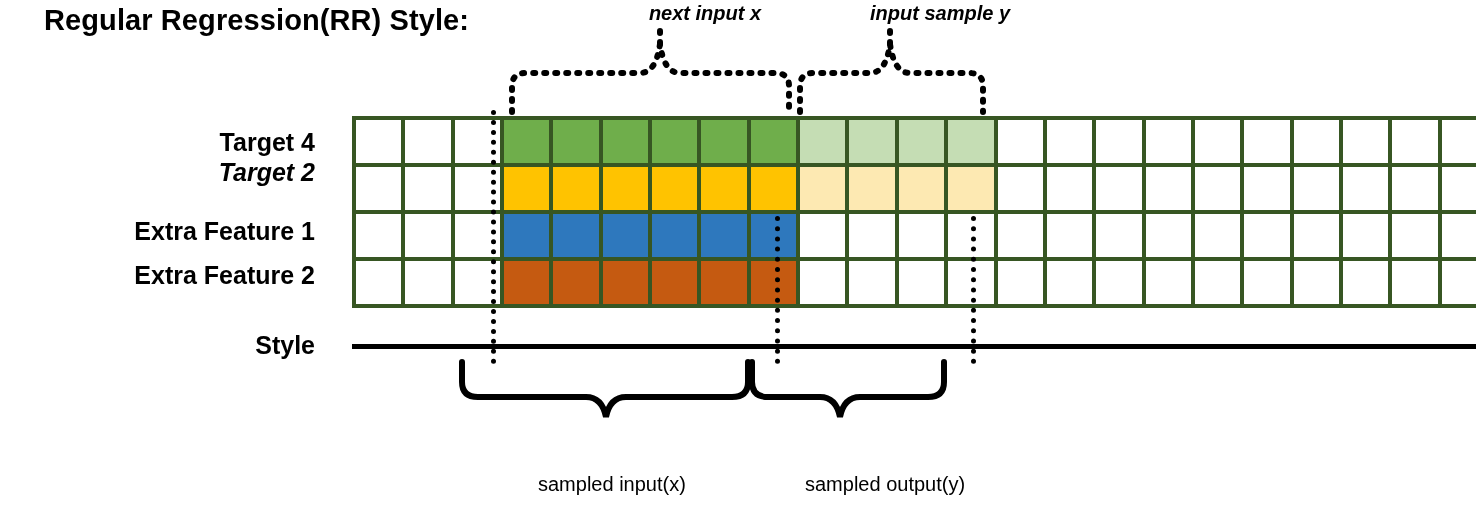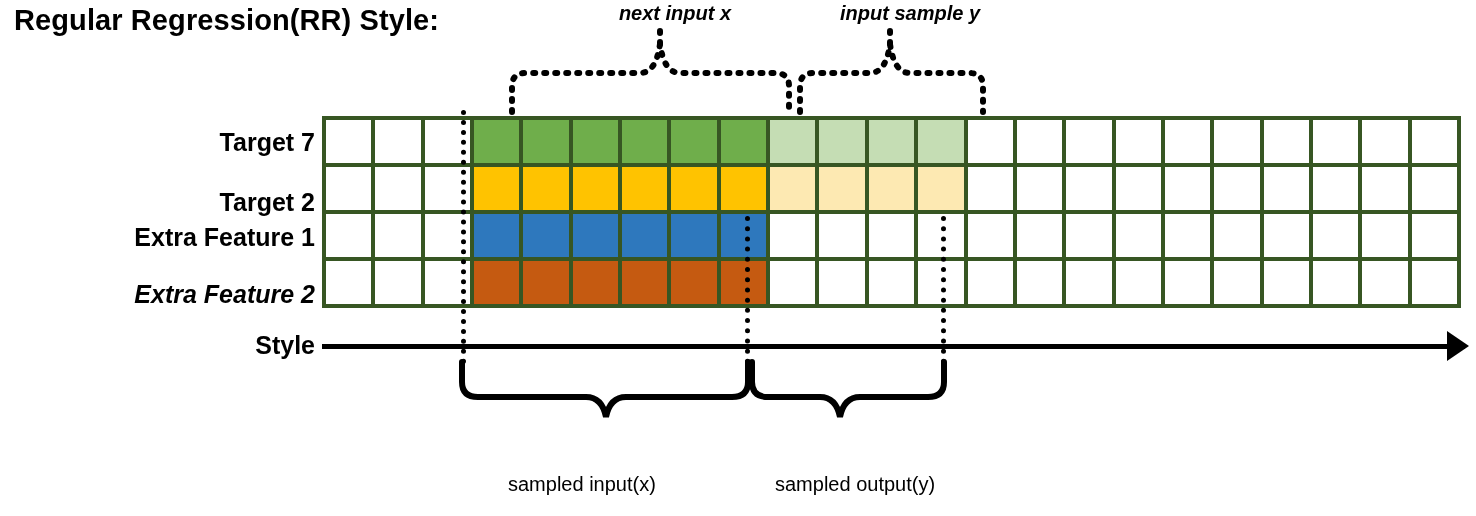--- a/index.html
+++ b/index.html
@@ -1,28 +1,28 @@
 <!DOCTYPE html>
 <html><head>
 <meta charset="utf-8">
 <style>
   html,body{margin:0;padding:0;background:#ffffff;}
   body{width:1476px;height:516px;position:relative;overflow:hidden;
        font-family:"Liberation Sans", sans-serif;color:#000;}
-  .abs{position:absolute;}
+  .abs{position:absolute;margin-left:30px;}
 
   #title{left:14px;top:4px;font-size:29px;font-weight:700;letter-spacing:.1px;white-space:nowrap;}
 
   .toplabel{font-size:20px;font-style:italic;font-weight:600;white-space:nowrap;text-align:center;}
   #lbl-next-x{left:560px;top:2px;width:230px;}
   #lbl-next-y{left:800px;top:2px;width:220px;}
 
   .rowlabel{font-size:25px;font-weight:700;text-align:right;white-space:nowrap;
             height:47px;line-height:47px;right:1161px;}
-  #rl0{top:119px;} #rl1{top:179px;} #rl2{top:214px;} #rl3{top:271px;font-style:italic;}
+  #rl0{top:119px;} #rl1{top:149px;font-style:italic;} #rl2{top:208px;} #rl3{top:252px;}
 
   #timelabel{font-size:25px;font-weight:700;right:1161px;top:327px;height:36px;line-height:36px;white-space:nowrap;}
 
   
   #grid{left:322px;top:116px;width:1139px;height:192px;
         background:#375623;display:grid;gap:4px;padding:4px;box-sizing:border-box;}
   .cell{background:#ffffff;}
 
   
   #timeaxis{left:322px;top:344px;width:1143px;height:5px;background:#000;}
@@ -39,21 +39,21 @@
   #bot-y{left:775px;top:422px;}
 </style>
 </head>
 <body>
 
 <div class="abs" id="title">Regular Regression(RR) Style:</div>
 
 <div class="abs toplabel" id="lbl-next-x">next input x</div>
 <div class="abs toplabel" id="lbl-next-y">input sample y</div>
 
-<div class="abs rowlabel" id="rl0">Target 7</div>
+<div class="abs rowlabel" id="rl0">Target 4</div>
 <div class="abs rowlabel" id="rl1">Target 2</div>
 <div class="abs rowlabel" id="rl2">Extra Feature 1</div>
 <div class="abs rowlabel" id="rl3">Extra Feature 2</div>
 <div class="abs" id="timelabel">Style</div>
 
 <div class="abs" id="grid" style="grid-template-columns: repeat(23, 1fr); grid-template-rows: repeat(4, 1fr);">
     <div class="cell" style="background: rgb(255, 255, 255);"></div>
     <div class="cell" style="background: rgb(255, 255, 255);"></div>
     <div class="cell" style="background: rgb(255, 255, 255);"></div>
     <div class="cell" style="background: rgb(111, 174, 75);"></div>

